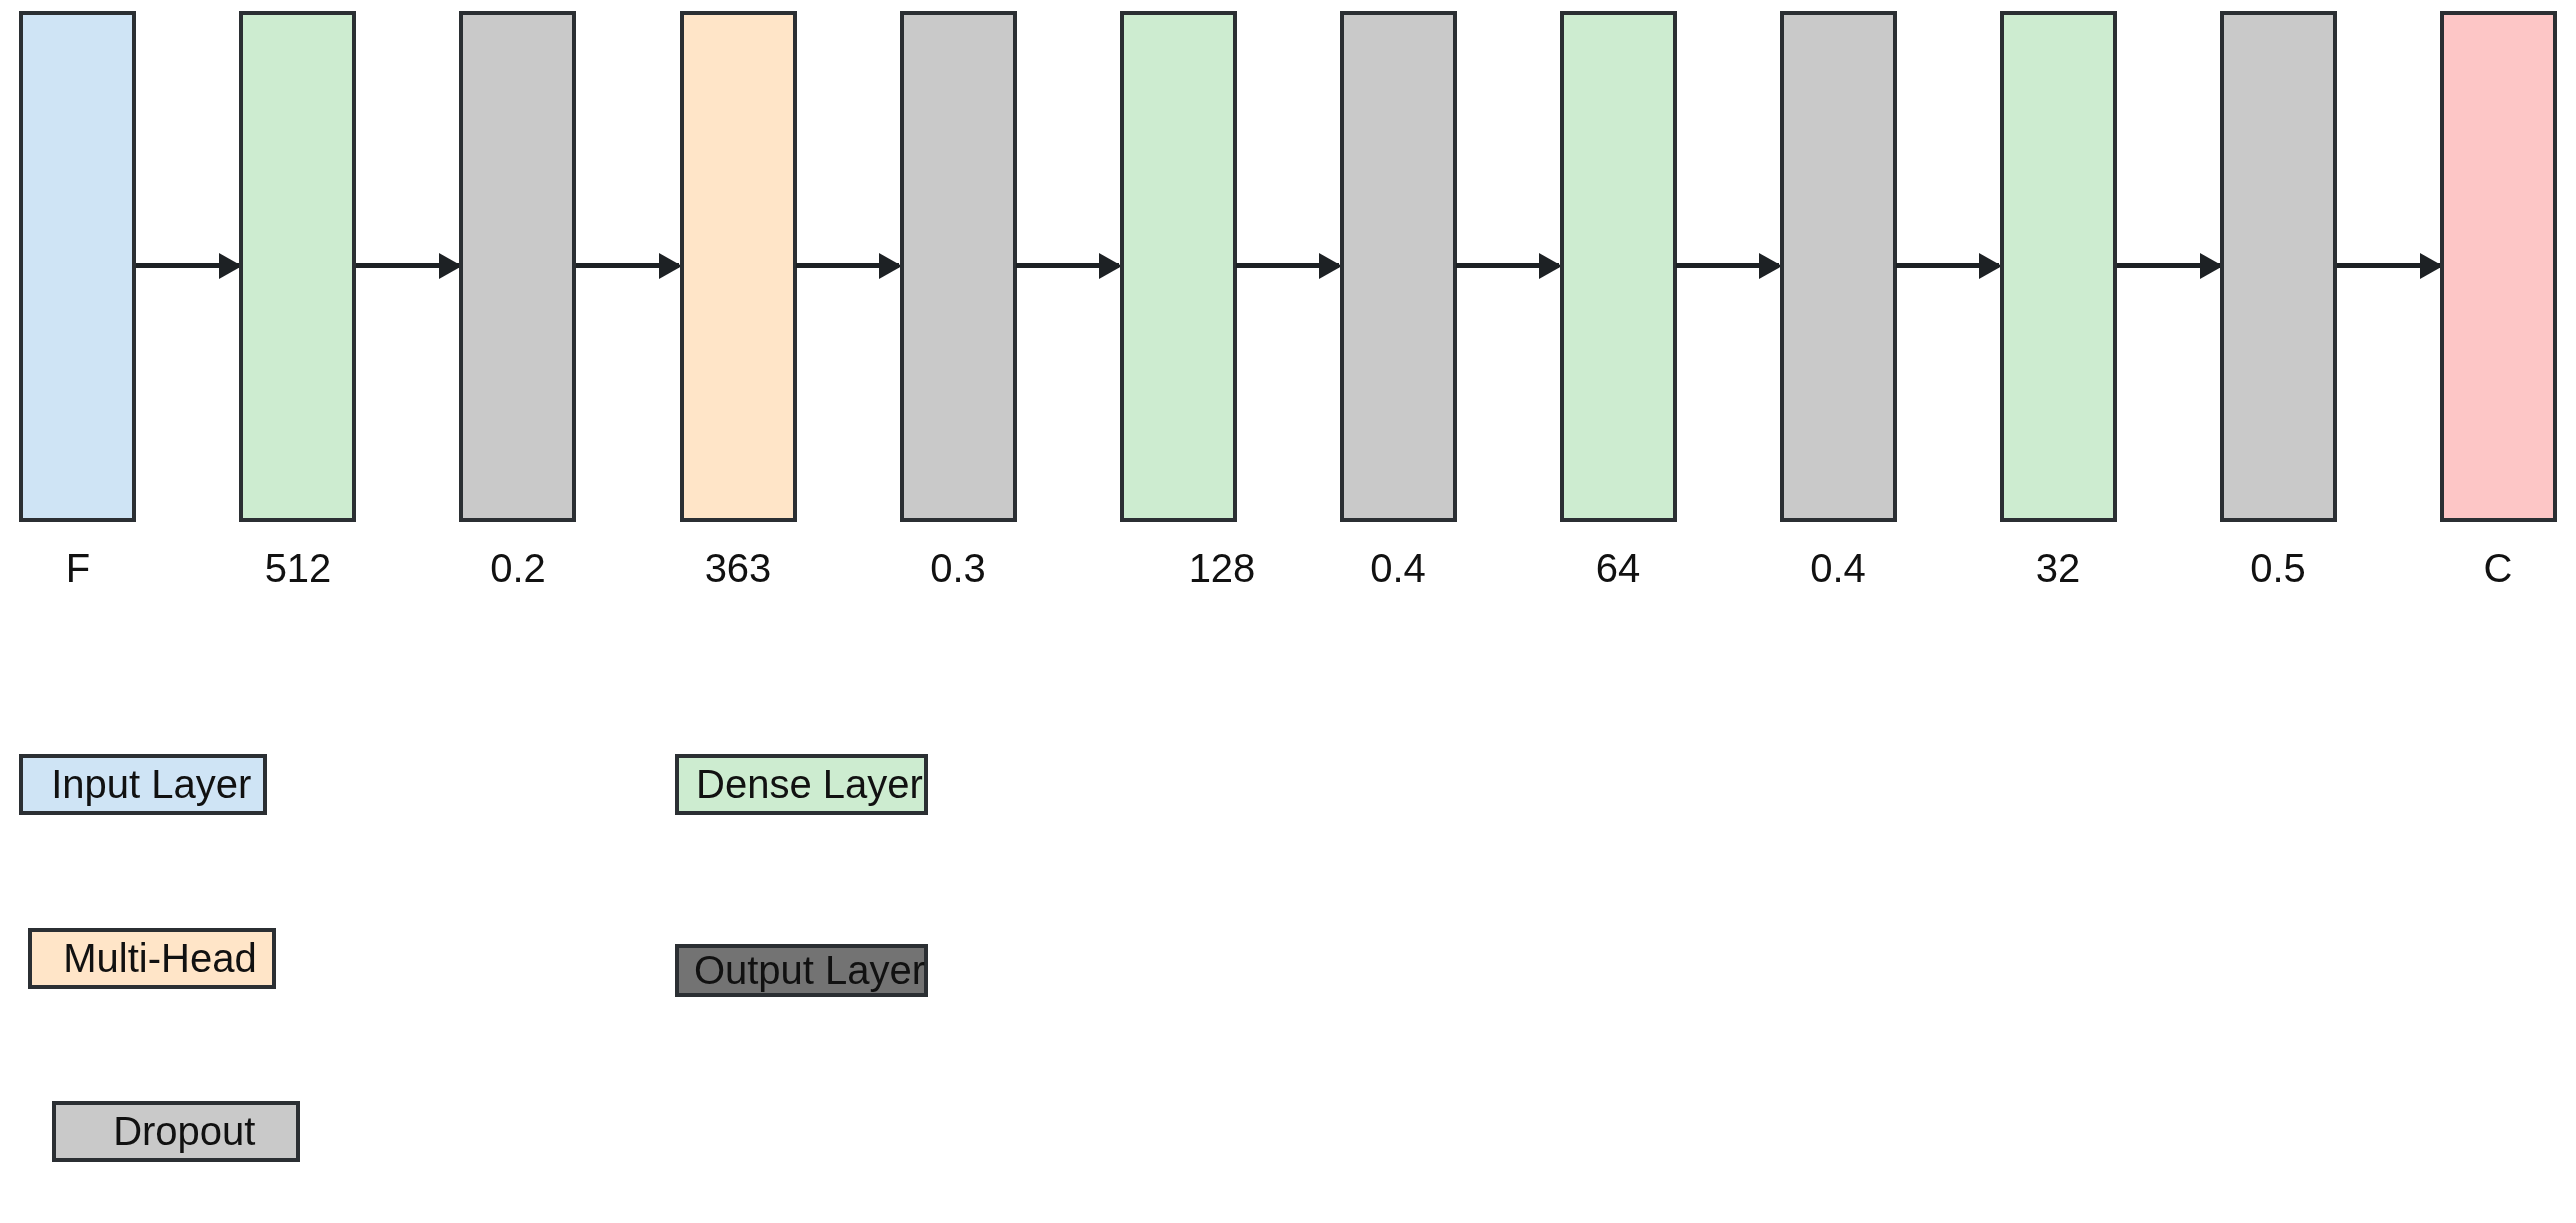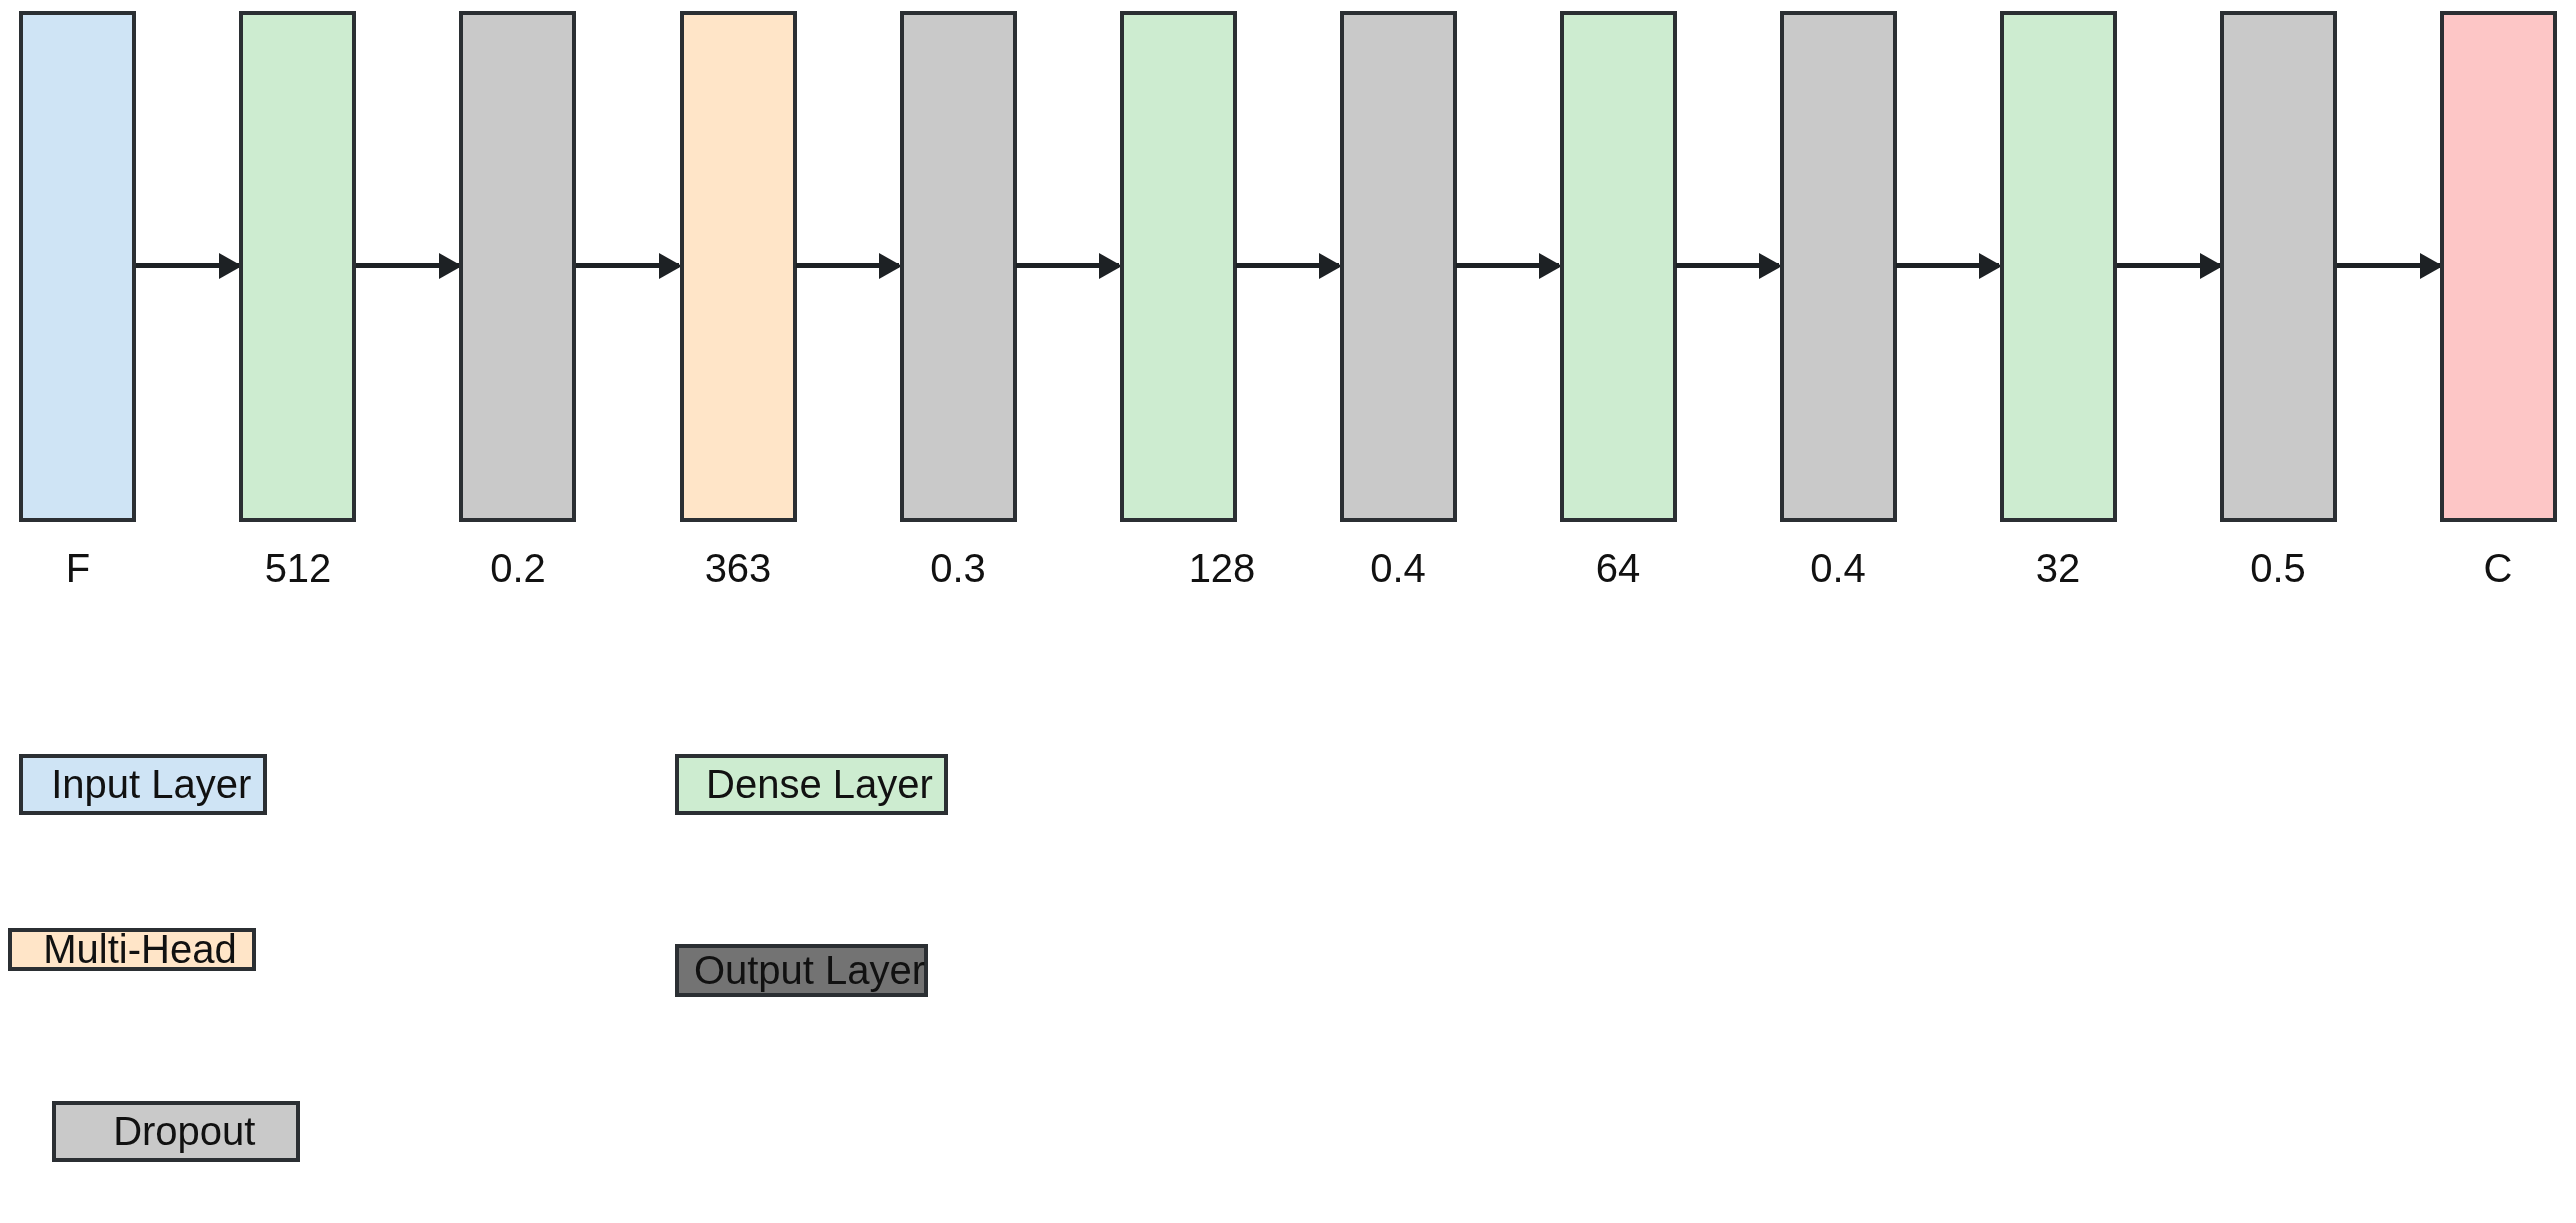--- a/index.html
+++ b/index.html
@@ -131,24 +131,24 @@
       <div class="layer-caption" style="left: 2167px; width: 222px;">0.5</div>
       <div class="arrow" style="left: 2337px; width: 103px; background: rgb(29, 33, 36);"></div>
       <div class="layer-block" style="left: 2440px; width: 117px; background: rgb(253, 198, 198); border-color: rgb(43, 47, 51);"></div>
       <div class="layer-caption" style="left: 2387px; width: 222px;">C</div>
     </div>
 
   <div id="legend">
       <div class="legend-item" style="left: 19.3px; width: 248px; top: 0px; height: 61px; background: rgb(207, 228, 245); border-color: rgb(43, 47, 51);">
         <span>Input Layer</span>
       </div>
-      <div class="legend-item" style="left: 675px; width: 273px; top: 0px; height: 61px; background: rgb(205, 236, 208); border-color: rgb(43, 47, 51);">
+      <div class="legend-item" style="left: 675px; width: 253px; top: 0px; height: 61px; background: rgb(205, 236, 208); border-color: rgb(43, 47, 51);">
         <span>Dense Layer</span>
       </div>
-      <div class="legend-item" style="left: 8px; width: 248px; top: 174px; height: 43px; background: rgb(255, 229, 200); border-color: rgb(43, 47, 51);">
+      <div class="legend-item" style="left: 28px; width: 248px; top: 174px; height: 61px; background: rgb(255, 229, 200); border-color: rgb(43, 47, 51);">
         <span>Multi-Head</span>
       </div>
       <div class="legend-item" style="left: 675px; width: 253px; top: 190px; height: 53px; background: #737373; border-color: rgb(43, 47, 51);">
         <span>Output Layer</span>
       </div>
       <div class="legend-item" style="left: 19.3px; width: 248px; top: 347px; height: 61px; background: rgb(201, 201, 201); border-color: rgb(43, 47, 51); margin-left: 33px;">
         <span>Dropout</span>
       </div>
     </div>
 

